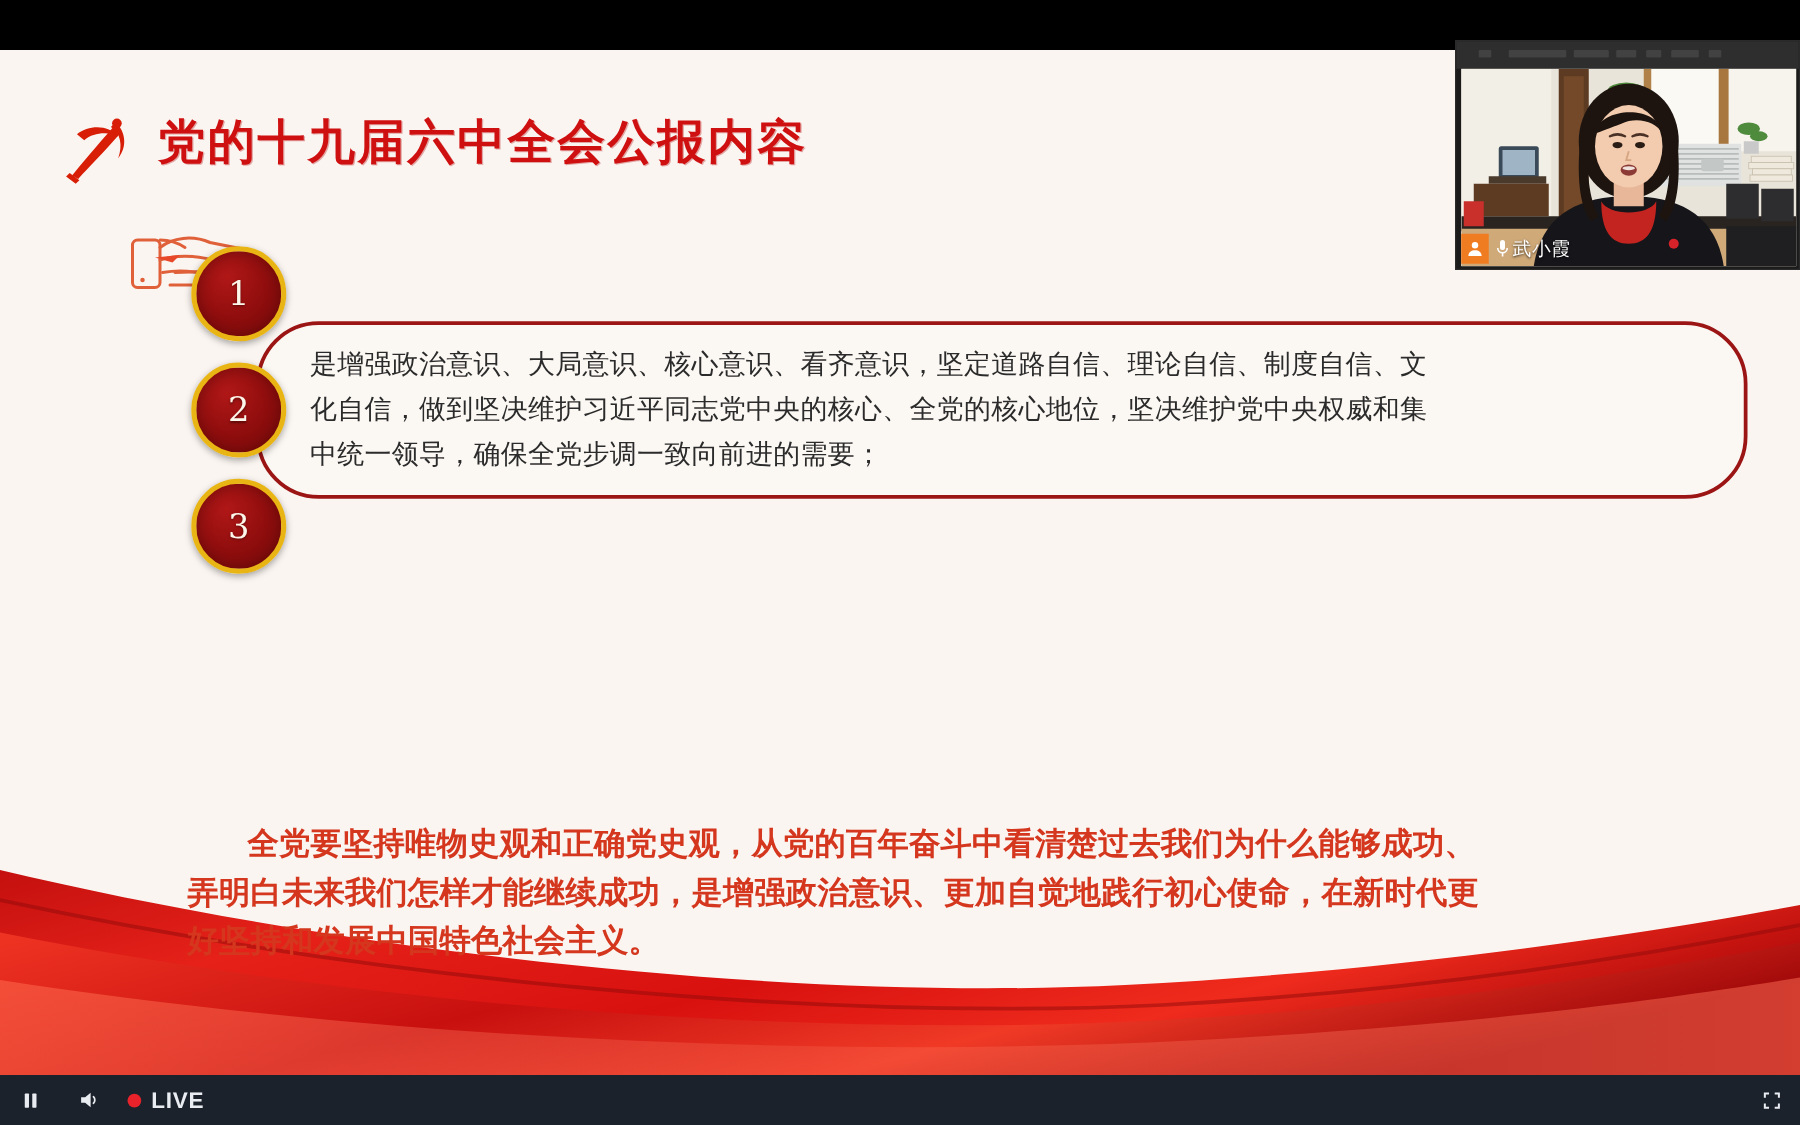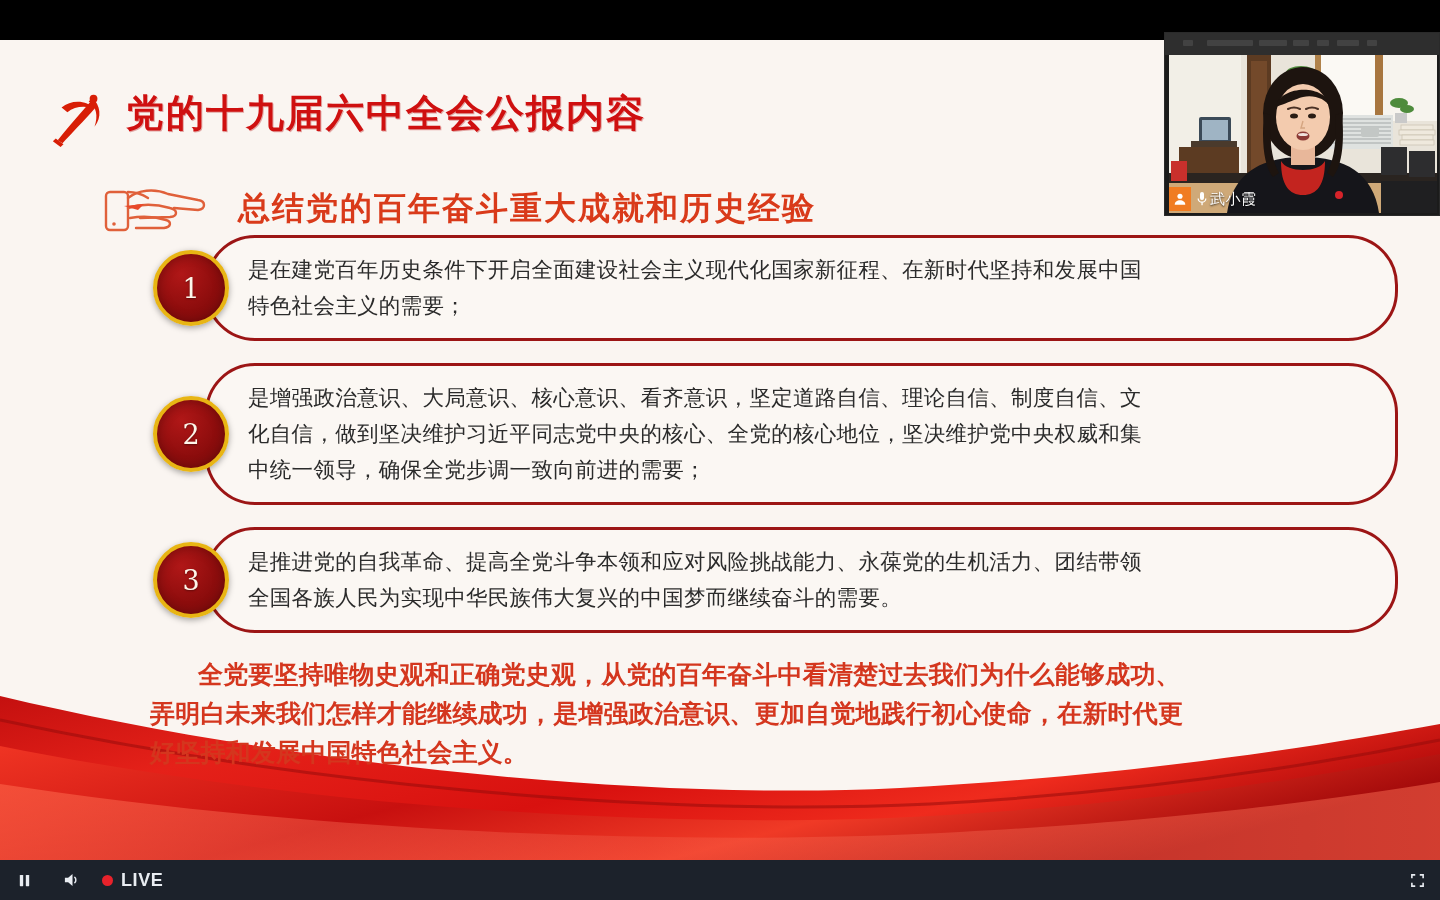--- a/index.html
+++ b/index.html
@@ -150,53 +150,44 @@
             <rect x="6" y="14" width="22" height="38" rx="4"></rect>
             <path d="M28 20 C38 12 54 10 68 16 L98 22 C106 23 106 31 98 32 L74 30"></path>
             <path d="M28 30 C40 26 56 26 70 30 C78 32 78 38 70 39 L40 40"></path>
             <path d="M30 40 C42 38 56 39 66 42 C72 44 71 49 64 50 L36 50"></path>
             <path d="M28 14 C34 14 42 16 48 20"></path>
           </g>
           <path d="M24 28 L44 26 L38 32 Z" fill="#e8482a"></path>
           <circle cx="14" cy="46" r="1.8" fill="#e0603a"></circle>
         </svg>
       </span>
-      <span class="subtitle">总结党的百年奋斗重大成就和历史经验</span>
     </div>
 
     <div class="items">
 
       <div class="item">
         <div class="badge">
           <span>1</span>
-        </div>
-        <div class="item-pill">
-          <div class="item-text">是在建党百年历史条件下开启全面建设社会主义现代化国家新征程、在新时代坚持和发展中国
-特色社会主义的需要；</div>
         </div>
       </div>
 
       <div class="item">
         <div class="badge">
           <span>2</span>
         </div>
         <div class="item-pill">
           <div class="item-text">是增强政治意识、大局意识、核心意识、看齐意识，坚定道路自信、理论自信、制度自信、文
 化自信，做到坚决维护习近平同志党中央的核心、全党的核心地位，坚决维护党中央权威和集
 中统一领导，确保全党步调一致向前进的需要；</div>
         </div>
       </div>
 
       <div class="item">
         <div class="badge">
           <span>3</span>
-        </div>
-        <div class="item-pill">
-          <div class="item-text">是推进党的自我革命、提高全党斗争本领和应对风险挑战能力、永葆党的生机活力、团结带领
-全国各族人民为实现中华民族伟大复兴的中国梦而继续奋斗的需要。</div>
         </div>
       </div>
 
     </div>
 
     <div class="closing">全党要坚持唯物史观和正确党史观，从党的百年奋斗中看清楚过去我们为什么能够成功、
 弄明白未来我们怎样才能继续成功，是增强政治意识、更加自觉地践行初心使命，在新时代更
 好坚持和发展中国特色社会主义。</div>
 
     <svg class="ribbon" viewBox="0 0 1440 180" preserveAspectRatio="none">

